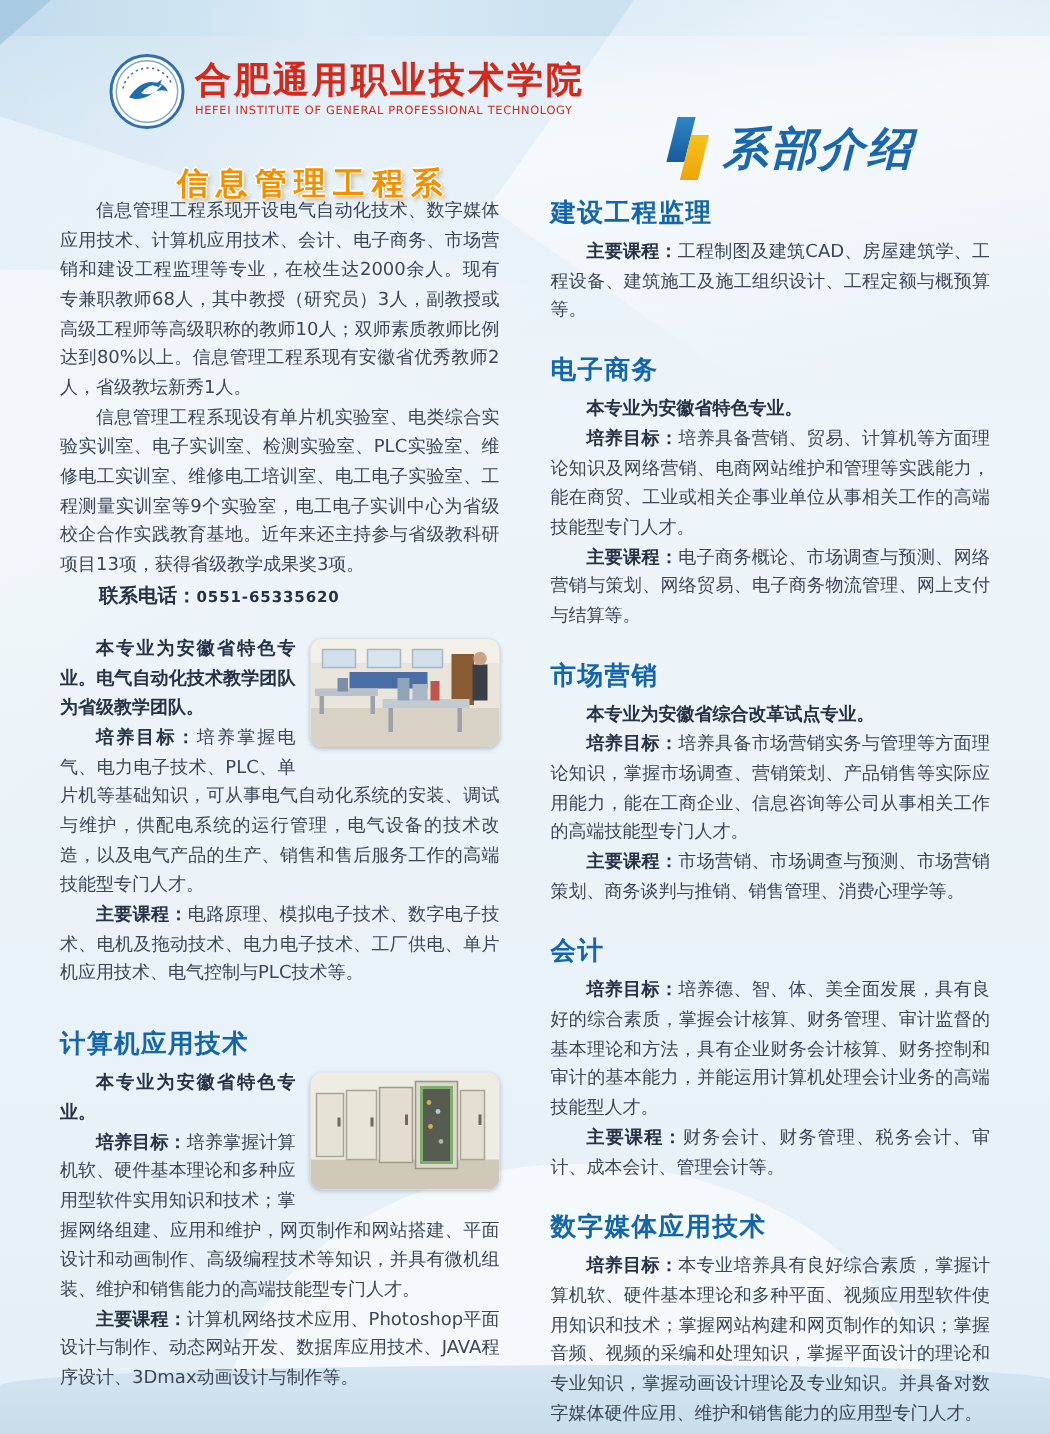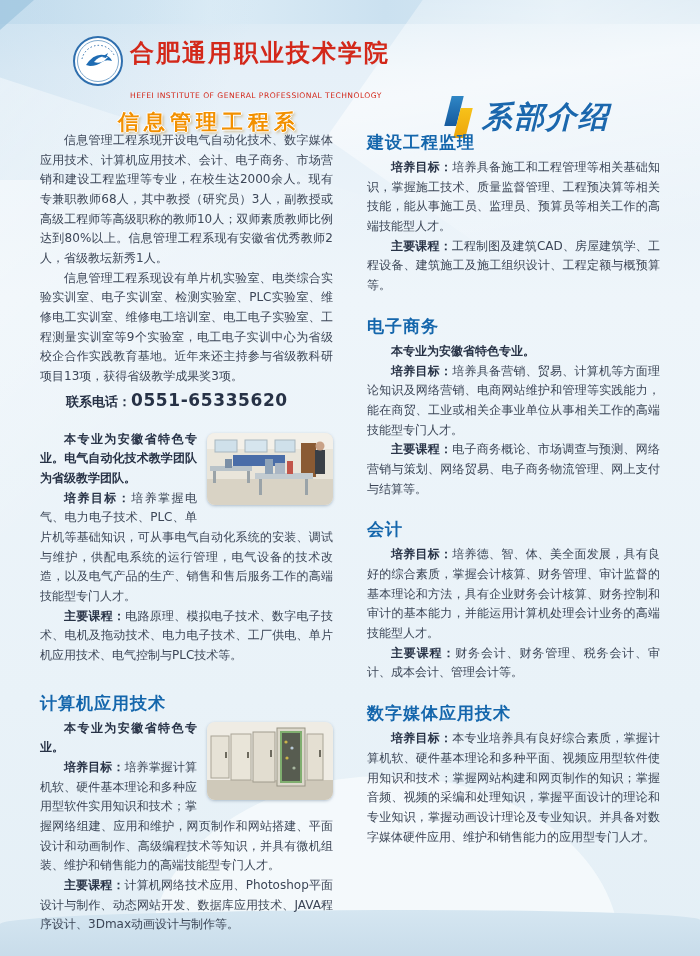--- a/index.html
+++ b/index.html
@@ -22,37 +22,37 @@
   .glow{position:absolute;bottom:-170px;left:150px;width:470px;height:350px;border-radius:50%;
     background:rgba(247,251,253,.8);}
   .bottom-band{position:absolute;left:0;right:0;bottom:0;height:46px;
     background:linear-gradient(180deg,#d5e6f1,#c8dcea);
     border-top-left-radius:60% 14px;border-top-right-radius:40% 10px;}
   
   .logo{position:absolute;top:35px;left:72px;width:52px;height:52px;}
   .school{position:absolute;top:37px;left:130px;}
   .school-name{font-family:"DejaVu Serif","Liberation Serif",serif;font-weight:bold;
     font-size:24px;letter-spacing:2px;color:#d3281a;white-space:nowrap;}
-  .school-en{font-size:7.6px;color:#d3281a;letter-spacing:.45px;margin-top:22px;white-space:nowrap;}
-  .banner{position:absolute;top:94px;left:446px;display:flex;align-items:center;}
+  .school-en{font-size:7.6px;color:#d3281a;letter-spacing:.45px;margin-top:0;white-space:nowrap;}
+  .banner{position:absolute;top:76px;left:446px;display:flex;align-items:center;}
   .banner-bars{position:relative;width:28px;height:46px;margin-right:8px;}
   .bar{position:absolute;width:12px;height:30px;transform:skewX(-14deg);}
   .bar-blue{left:2px;top:2px;background:linear-gradient(180deg,#2f86c5,#155a9e);}
   .bar-yellow{left:11px;top:14px;background:linear-gradient(180deg,#f7c21a,#eda50a);}
   .banner-text{font-size:30px;font-weight:bold;font-style:italic;color:#1b67ad;letter-spacing:2px;}
   .dept-title{position:absolute;top:108px;left:118px;font-size:21px;font-weight:bold;
     letter-spacing:5px;color:#f29000;
     text-shadow:0 1px 0 #fff,0 -1px 0 #fff,1px 0 0 #fff,-1px 0 0 #fff,2px 2px 3px rgba(176,116,0,.5);}
   
   .content{position:absolute;top:131px;left:40px;width:620px;display:flex;gap:34px;}
   .col{width:293px;font-size:12px;line-height:1.64;text-align:justify;}
   .col p{margin:0;}
   .indent{text-indent:2em;}
   .contact{margin:9px 0 10px;font-weight:bold;color:#273246;text-indent:2em;font-size:13px;}
-  .contact .phone{font-size:17px;letter-spacing:.6px;margin-top:33px;}
+  .contact .phone{font-size:10px;letter-spacing:.6px;margin-top:33px;}
   .spec-title{margin:0 0 5px;font-size:17px;font-weight:bold;color:#1466ac;letter-spacing:1px;line-height:1.3;}
   .left-specs .spec{margin-top:15px;}
   .left-specs .spec + .spec{margin-top:26px;}
   .col-right .spec{margin:0 0 19px 0;}
   .intro{font-weight:bold;text-indent:2em;color:#273246;}
   .para{text-indent:2em;}
   .lbl{color:#273246;font-weight:bold;}
   .photo{float:right;margin:3px 0 6px 10px;border-radius:8px;overflow:hidden;
     box-shadow:0 1px 3px rgba(60,90,120,.35);display:block;line-height:0;}
   .photo svg{display:block;}
@@ -162,33 +162,40 @@
       <p class="para"><b class="lbl">主要课程：</b><span>计算机网络技术应用、Photoshop平面设计与制作、动态网站开发、数据库应用技术、JAVA程序设计、3Dmax动画设计与制作等。</span></p>
     </div>
   </section>
         </div>
     </div>
     <div class="col col-right" id="right-col">
         <section class="spec">
     <h3 class="spec-title">建设工程监理</h3>
     <div class="spec-body">
 
-      <p class="para"><b class="lbl">培养目标：</b><span>培养具备施工和工程管理等相关基础知识，掌握施工技术、质量监督管理、工程预决算等相关技能，能从事施工员、监理员、预算员等相关工作的高端技能型人才。</span></p>
       <p class="para"><b class="lbl">主要课程：</b><span>工程制图及建筑CAD、房屋建筑学、工程设备、建筑施工及施工组织设计、工程定额与概预算等。</span></p>
     </div>
   </section>
         <section class="spec">
     <h3 class="spec-title">电子商务</h3>
     <div class="spec-body">
       <p class="intro">本专业为安徽省特色专业。</p>
       <p class="para"><b class="lbl">培养目标：</b><span>培养具备营销、贸易、计算机等方面理论知识及网络营销、电商网站维护和管理等实践能力，能在商贸、工业或相关企事业单位从事相关工作的高端技能型专门人才。</span></p>
       <p class="para"><b class="lbl">主要课程：</b><span>电子商务概论、市场调查与预测、网络营销与策划、网络贸易、电子商务物流管理、网上支付与结算等。</span></p>
     </div>
   </section>
         <section class="spec">
+    <h3 class="spec-title">市场营销</h3>
+    <div class="spec-body">
+      <p class="intro">本专业为安徽省综合改革试点专业。</p>
+      <p class="para"><b class="lbl">培养目标：</b><span>培养具备市场营销实务与管理等方面理论知识，掌握市场调查、营销策划、产品销售等实际应用能力，能在工商企业、信息咨询等公司从事相关工作的高端技能型专门人才。</span></p>
+      <p class="para"><b class="lbl">主要课程：</b><span>市场营销、市场调查与预测、市场营销策划、商务谈判与推销、销售管理、消费心理学等。</span></p>
+    </div>
+  </section>
+        <section class="spec">
     <h3 class="spec-title">会计</h3>
     <div class="spec-body">
 
       <p class="para"><b class="lbl">培养目标：</b><span>培养德、智、体、美全面发展，具有良好的综合素质，掌握会计核算、财务管理、审计监督的基本理论和方法，具有企业财务会计核算、财务控制和审计的基本能力，并能运用计算机处理会计业务的高端技能型人才。</span></p>
       <p class="para"><b class="lbl">主要课程：</b><span>财务会计、财务管理、税务会计、审计、成本会计、管理会计等。</span></p>
     </div>
   </section>
         <section class="spec">
     <h3 class="spec-title">数字媒体应用技术</h3>
     <div class="spec-body">

